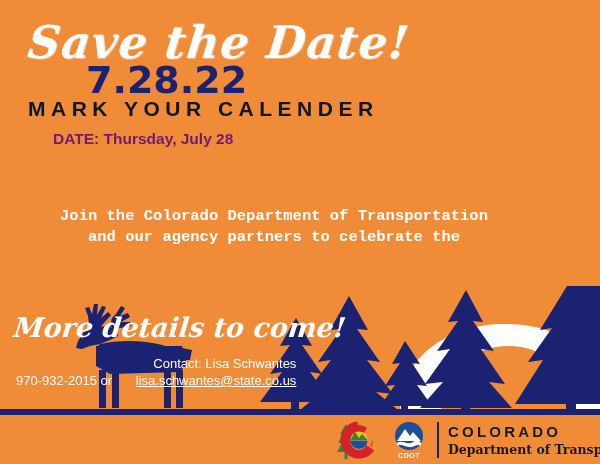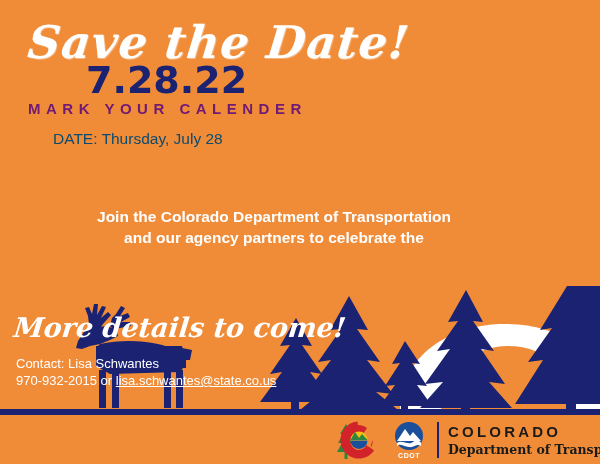--- a/index.html
+++ b/index.html
@@ -38,64 +38,64 @@
   #date-big{
     position:absolute;left:86px;top:60px;
     color:#1A2271;
     font-family:"DejaVu Sans", sans-serif;
     font-weight:bold;font-size:38px;line-height:40px;
     letter-spacing:0px;
     white-space:nowrap;
   }
   #mark-cal{
     position:absolute;left:28px;top:99px;
-    color:#701a75;
-    font-family:"Liberation Sans", sans-serif;
-    font-weight:bold;font-size:15px;line-height:20px;
+    color:#0f172a;
+    font-family:"Liberation Sans", sans-serif;
+    font-weight:bold;font-size:21px;line-height:20px;
     letter-spacing:5.5px;
     white-space:nowrap;
   }
 
   
   #details{
     position:absolute;left:53px;top:128px;
-    color:#0c4a6e;
-    font-family:"Liberation Sans", sans-serif;
-    font-weight:normal;font-size:15.5px;line-height:21px;
+    color:#701a75;
+    font-family:"Liberation Sans", sans-serif;
+    font-weight:bold;font-size:15.5px;line-height:21px;
   }
   #details div{white-space:nowrap;}
 
   
   #invite{
     position:absolute;left:0px;top:206px;width:548px;
     text-align:center;
     color:#FFFFFF;
-    font-family:Liberation Sans, sans-serif;
+    font-family:Liberation Mono, monospace;
     font-weight:bold;font-size:15.5px;line-height:21px;
   }
   #invite div{white-space:nowrap;}
 
   
   #more-details{
     position:absolute;left:14px;top:312px;
     color:#FFFFFF;
     font-family:"DejaVu Serif", serif;
     font-style:italic;font-weight:bold;
     font-size:27px;line-height:32px;
     transform:skewX(-6deg);
     white-space:nowrap;
   }
   #contact{
     position:absolute;left:16px;top:355px;
     color:#FFFFFF;
     font-family:"Liberation Sans", sans-serif;
     font-size:13px;line-height:17px;
   }
-  #contact div{white-space:nowrap;}
-  #contact .email{text-decoration:underline;}
+  #contact div{white-space:nowrap;text-align:right;}
+  #contact .email{text-decoration:underline;margin-left:20px;}
 
   
   #logo{
     position:absolute;left:336px;top:418px;
     display:flex;align-items:center;height:44px;
   }
   #logo .mark{display:block;}
   #logo .divider{
     width:2px;height:36px;background:#1A2271;
     margin:0 9px 0 7px;

